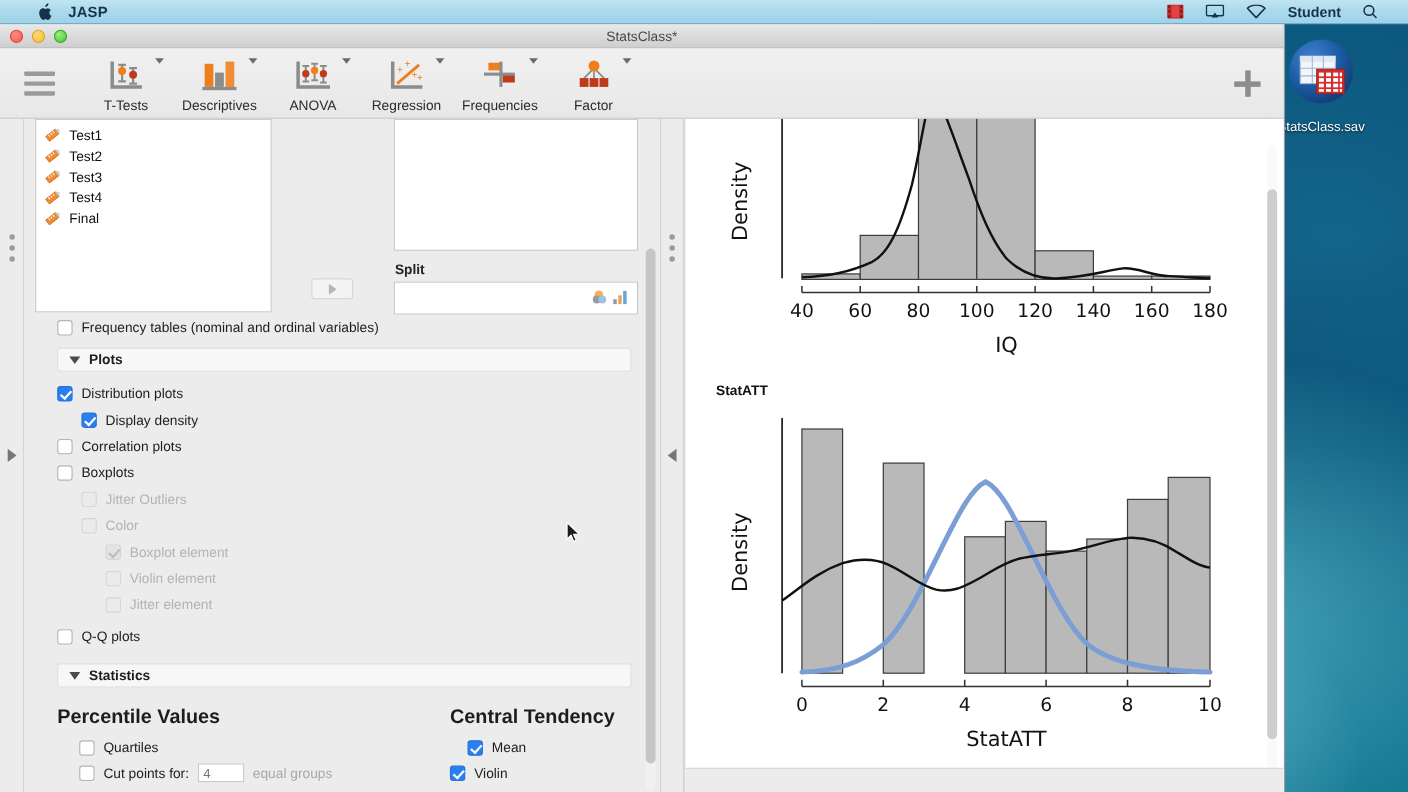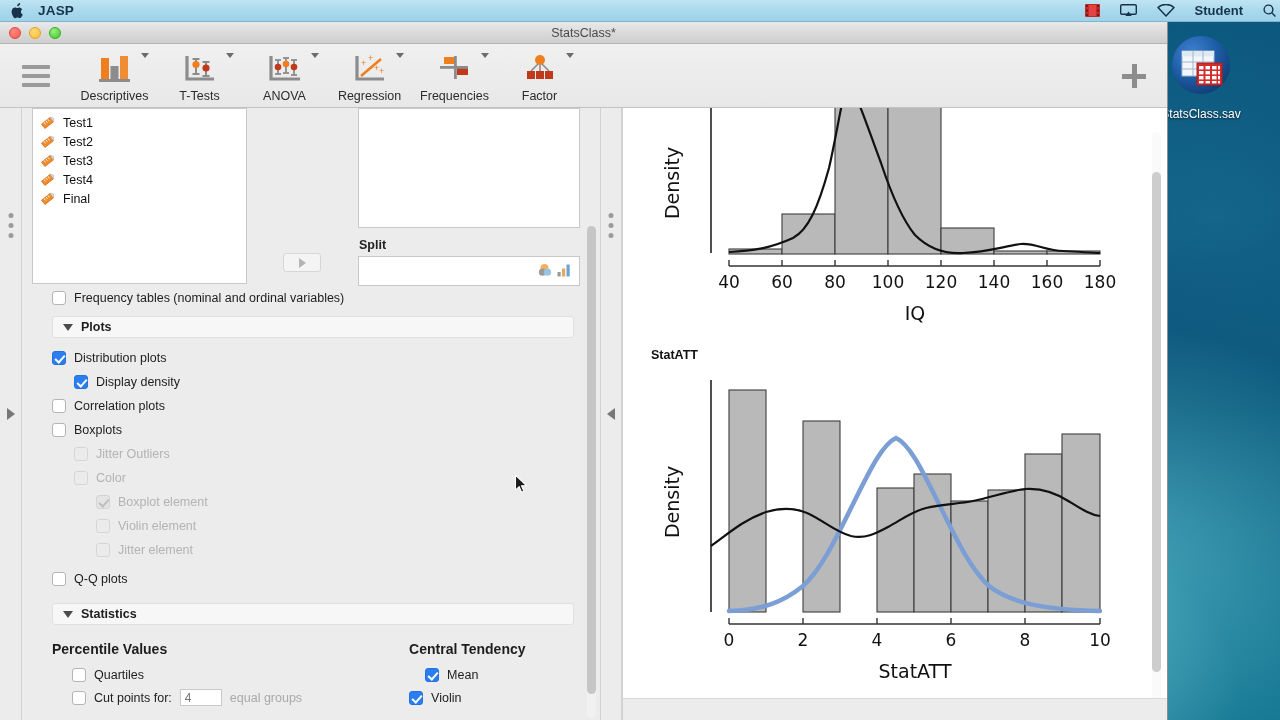--- a/index.html
+++ b/index.html
@@ -16,21 +16,21 @@
       radial-gradient(ellipse 600px 400px at 85% 78%, rgba(120,225,235,0.55) 0%, rgba(120,225,235,0) 60%),
       radial-gradient(ellipse 500px 300px at 95% 30%, rgba(30,120,160,0.5) 0%, rgba(30,120,160,0) 65%),
       radial-gradient(ellipse 400px 260px at 78% 95%, rgba(160,235,240,0.45) 0%, rgba(160,235,240,0) 60%),
       linear-gradient(160deg, #1a6d90 0%, #0d5d84 30%, #0a4f74 60%, #0e6f8c 100%);
   }
 
   
   #menubar {
     position: absolute; top: 0; left: 0; width: 1280px; height: 22px;
     background: linear-gradient(180deg, #bfe4f2 0%, #aad9ec 50%, #9ed2e8 100%);
-    display: flex; align-items: center; padding: 0 0;
+    display: flex; align-items: center; padding: 0 24px;
     font-size: 13px; color: #16334a;
     border-bottom: 1px solid #7fb4cc;
   }
   .apple-logo { width: 14px; height: 16px; margin: 0 14px 0 10px; position: relative; }
   .apple-logo svg { display: block; }
   #menu-app-name { font-weight: bold; font-size: 13.5px; letter-spacing: .2px; }
   #menubar-right { margin-left: auto; display: flex; align-items: center; gap: 20px; padding-right: 4px; }
   .mb-icon { display: flex; align-items: center; }
   #menubar-user { font-weight: bold; font-size: 13px; }
 
@@ -182,21 +182,21 @@
   }
   .tri-down {
     width: 0; height: 0; border-left: 5px solid transparent;
     border-right: 5px solid transparent; border-top: 7px solid #4b4b4b;
   }
   .section-title { font-size: 12.5px; font-weight: bold; color: #1d1d1d; }
 
   .stats-cols { display: flex; padding-left: 30px; margin-top: 16px; }
   .stats-col { width: 375px; }
   .stats-col.second { width: 190px; }
-  .col-heading { font-size: 14px; font-weight: bold; color: #1d1d1d; margin-bottom: 6px; }
+  .col-heading { font-size: 18px; font-weight: bold; color: #1d1d1d; margin-bottom: 6px; }
   .sub-row { display: flex; align-items: center; gap: 8px; padding-left: 20px; height: 23px; }
   #cutpoints-input {
     width: 42px; height: 17px; background: #fff; border: 1px solid #c9c9c9;
     font-size: 12px; color: #767676; padding-left: 4px; font-family: "Liberation Sans", sans-serif;
   }
   .muted-txt { color: #a9a9a9; font-size: 12.5px; }
 
   
   #options-scrollbar {
     position: absolute; right: 4px; top: 118px; width: 9px; height: 492px;
@@ -352,48 +352,48 @@
       <span class="ham-bar"></span>
         <span class="ham-bar"></span>
         <span class="ham-bar"></span>
     </div>
 
     <div id="ribbon-items">
 
       <div class="ribbon-item">
         <span class="ribbon-icon">
           <svg width="40" height="32" viewBox="0 0 40 32">
+            <path d="M7 4 V27 H34" fill="none" stroke="#8c8c8c" stroke-width="3.2"></path>
+            <g stroke="#8c8c8c" stroke-width="2">
+              <line x1="16" y1="7" x2="16" y2="22"></line>
+                <line x1="12.5" y1="7" x2="19.5" y2="7"></line>
+                <line x1="12.5" y1="22" x2="19.5" y2="22"></line>
+              <line x1="26" y1="10" x2="26" y2="24"></line>
+                <line x1="22.5" y1="10" x2="29.5" y2="10"></line>
+                <line x1="22.5" y1="24" x2="29.5" y2="24"></line>
+            </g>
+            <circle cx="16" cy="12.5" r="3.6" fill="#ef7f1e"></circle>
+            <circle cx="26" cy="16" r="3.6" fill="#c0391b"></circle>
+          </svg>
+        </span>
+        <span class="ribbon-caret"></span>
+        <span class="ribbon-label">T-Tests</span>
+      </div>
+
+      <div class="ribbon-item">
+        <span class="ribbon-icon">
+          <svg width="40" height="32" viewBox="0 0 40 32">
             <rect x="6" y="6" width="8" height="21" fill="#ef7f1e"></rect>
             <rect x="15.5" y="14" width="8" height="13" fill="#8c8c8c"></rect>
             <rect x="25" y="4" width="8" height="23" fill="#f08c33"></rect>
             <rect x="4" y="27" width="31" height="3" fill="#8c8c8c"></rect>
           </svg>
         </span>
         <span class="ribbon-caret"></span>
         <span class="ribbon-label">Descriptives</span>
-      </div>
-
-      <div class="ribbon-item">
-        <span class="ribbon-icon">
-          <svg width="40" height="32" viewBox="0 0 40 32">
-            <path d="M7 4 V27 H34" fill="none" stroke="#8c8c8c" stroke-width="3.2"></path>
-            <g stroke="#8c8c8c" stroke-width="2">
-              <line x1="16" y1="7" x2="16" y2="22"></line>
-                <line x1="12.5" y1="7" x2="19.5" y2="7"></line>
-                <line x1="12.5" y1="22" x2="19.5" y2="22"></line>
-              <line x1="26" y1="10" x2="26" y2="24"></line>
-                <line x1="22.5" y1="10" x2="29.5" y2="10"></line>
-                <line x1="22.5" y1="24" x2="29.5" y2="24"></line>
-            </g>
-            <circle cx="16" cy="12.5" r="3.6" fill="#ef7f1e"></circle>
-            <circle cx="26" cy="16" r="3.6" fill="#c0391b"></circle>
-          </svg>
-        </span>
-        <span class="ribbon-caret"></span>
-        <span class="ribbon-label">T-Tests</span>
       </div>
 
       <div class="ribbon-item">
         <span class="ribbon-icon">
           <svg width="40" height="32" viewBox="0 0 40 32">
             <path d="M6 4 V27 H35" fill="none" stroke="#8c8c8c" stroke-width="3.2"></path>
             <g stroke="#8c8c8c" stroke-width="1.8">
               <line x1="13" y1="8" x2="13" y2="22"></line>
                 <line x1="10" y1="8" x2="16" y2="8"></line>
                 <line x1="10" y1="22" x2="16" y2="22"></line>

